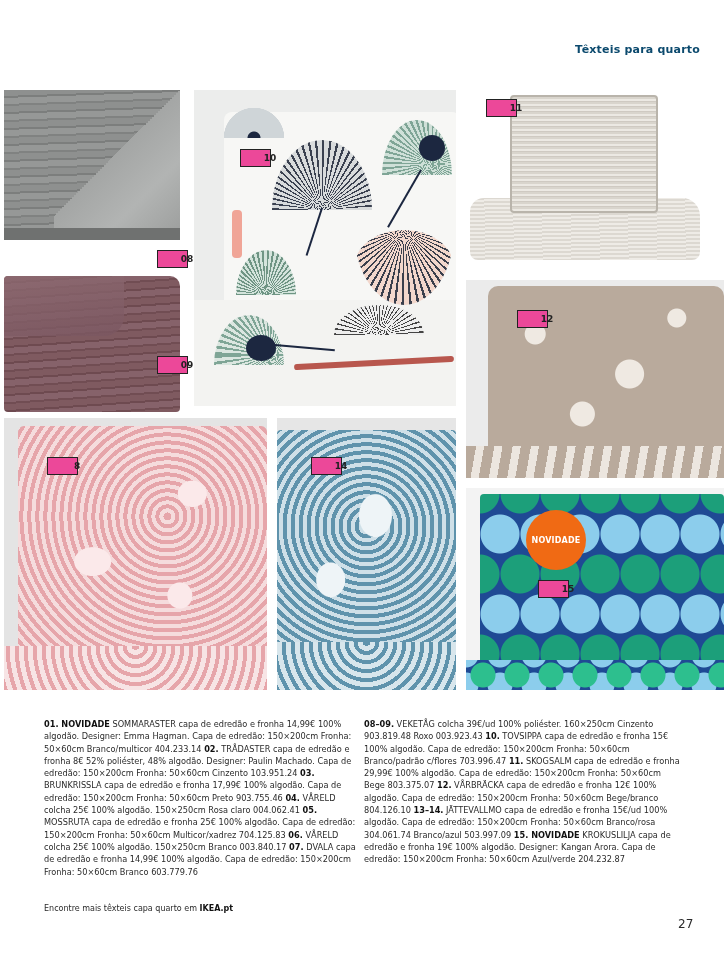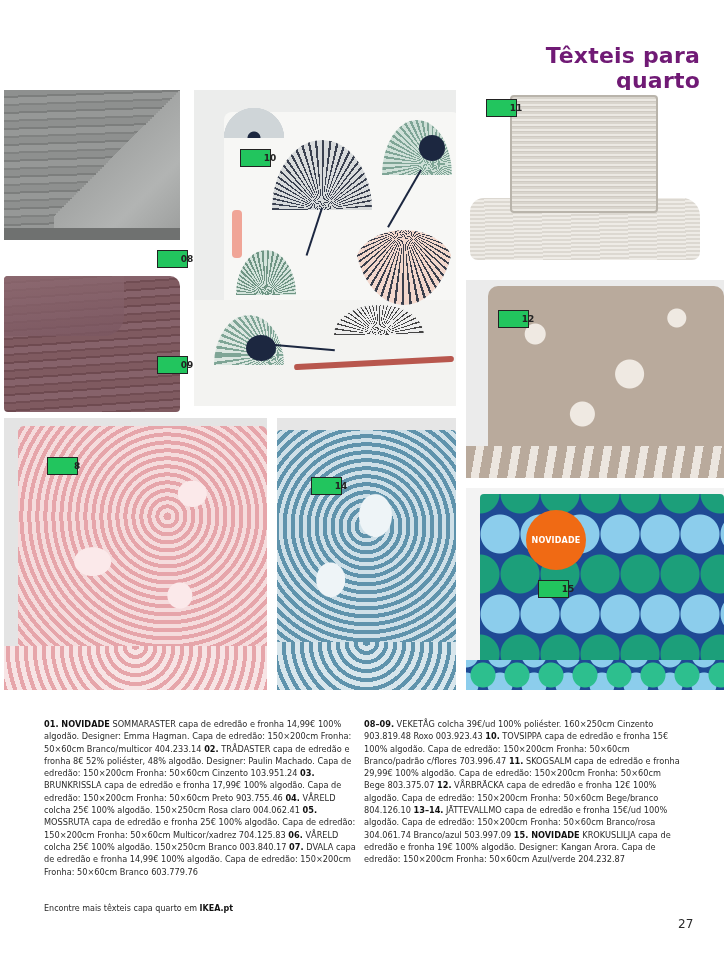--- a/index.html
+++ b/index.html
@@ -1,27 +1,27 @@
 <!DOCTYPE html>
 <html><head>
 <meta charset="utf-8">
 <style>
   * { box-sizing: border-box; margin: 0; padding: 0; }
   html, body { width: 724px; height: 960px; background: #ffffff; overflow: hidden; }
   body { position: relative; font-family: "DejaVu Sans", "Liberation Sans", sans-serif; color: #222; }
 
   .page-title {
     position: absolute; left: 520px; top: 43px; width: 180px; text-align: right;
-    font-size: 22px; font-weight: bold; color: #701a75; letter-spacing: 0.2px;
+    font-size: 11px; font-weight: bold; color: #0c4a6e; letter-spacing: 0.2px;
   }
 
   .photo { position: absolute; overflow: hidden; }
   .num-label {
     position: absolute; width: 20px; height: 18px;
-    border: 1.5px solid #222; background: #22c55e;
+    border: 1.5px solid #222; background: #ec4899;
     font-size: 9px; font-weight: bold; color: #222;
     display: flex; align-items: center; justify-content: center;
     line-height: 1;
     padding-left: 29px;
   }
 
   
   #p08 { left: 4px; top: 90px; width: 176px; height: 150px;
     background:
       repeating-linear-gradient(178deg, #8e908f 0 6px, #7c7e7d 6px 8px, #969897 8px 14px, #808281 14px 16px);
@@ -164,33 +164,33 @@
 <div class="photo" id="p11">
   <div class="duv"></div>
   <div class="pil"></div>
 </div>
 <div class="num-label" style="left:486px; top:99px;">11</div>
 
 <div class="photo" id="p12">
   <div class="pil"></div>
   <div class="duv"></div>
 </div>
-<div class="num-label" style="left:498px; top:310px;">12</div>
+<div class="num-label" style="left:517px; top:310px;">12</div>
 
 <div class="photo" id="p13">
   <div class="pil"></div>
   <div class="duv"></div>
 </div>
 <div class="num-label" style="left:47px; top:457px;">8</div>
 
 <div class="photo" id="p14">
   <div class="pil"></div>
   <div class="duv"></div>
 </div>
-<div class="num-label" style="left:311px; top:457px;margin-top:20px;">14</div>
+<div class="num-label" style="left:311px; top:457px;">14</div>
 
 <div class="photo" id="p15">
   <div class="pil"></div>
   <div class="duv"></div>
   <div class="badge">NOVIDADE</div>
 </div>
 <div class="num-label" style="left:538px; top:580px;">15</div>
 
 <div class="copy" id="col-left"><b>01.</b><b> NOVIDADE</b><span> SOMMARASTER capa de edredão e fronha 14,99€ 100% algodão. Designer: Emma Hagman. Capa de edredão: 150×200cm Fronha: 50×60cm Branco/multicor 404.233.14 </span><b>02.</b><span> TRÅDASTER capa de edredão e fronha 8€ 52% poliéster, 48% algodão. Designer: Paulin Machado. Capa de edredão: 150×200cm Fronha: 50×60cm Cinzento 103.951.24 </span><b>03.</b><span> BRUNKRISSLA capa de edredão e fronha 17,99€ 100% algodão. Capa de edredão: 150×200cm Fronha: 50×60cm Preto 903.755.46 </span><b>04.</b><span> VÅRELD colcha 25€ 100% algodão. 150×250cm Rosa claro 004.062.41 </span><b>05.</b><span> MOSSRUTA capa de edredão e fronha 25€ 100% algodão. Capa de edredão: 150×200cm Fronha: 50×60cm Multicor/xadrez 704.125.83 </span><b>06.</b><span> VÅRELD colcha 25€ 100% algodão. 150×250cm Branco 003.840.17 </span><b>07.</b><span> DVALA capa de edredão e fronha 14,99€ 100% algodão. Capa de edredão: 150×200cm Fronha: 50×60cm Branco 603.779.76</span></div>
 <div class="copy" id="col-right"><b>08–09.</b><span> VEKETÅG colcha 39€/ud 100% poliéster. 160×250cm Cinzento 903.819.48  Roxo 003.923.43 </span><b>10.</b><span> TOVSIPPA capa de edredão e fronha 15€ 100% algodão. Capa de edredão: 150×200cm Fronha: 50×60cm Branco/padrão c/flores 703.996.47 </span><b>11.</b><span> SKOGSALM capa de edredão e fronha 29,99€ 100% algodão. Capa de edredão: 150×200cm Fronha: 50×60cm Bege 803.375.07 </span><b>12.</b><span> VÅRBRÄCKA capa de edredão e fronha 12€ 100% algodão. Capa de edredão: 150×200cm Fronha: 50×60cm Bege/branco 804.126.10 </span><b>13–14.</b><span> JÄTTEVALLMO capa de edredão e fronha 15€/ud 100% algodão. Capa de edredão: 150×200cm Fronha: 50×60cm Branco/rosa 304.061.74  Branco/azul 503.997.09 </span><b>15.</b><b> NOVIDADE</b><span> KROKUSLILJA capa de edredão e fronha 19€ 100% algodão. Designer: Kangan Arora. Capa de edredão: 150×200cm Fronha: 50×60cm Azul/verde 204.232.87</span></div>

